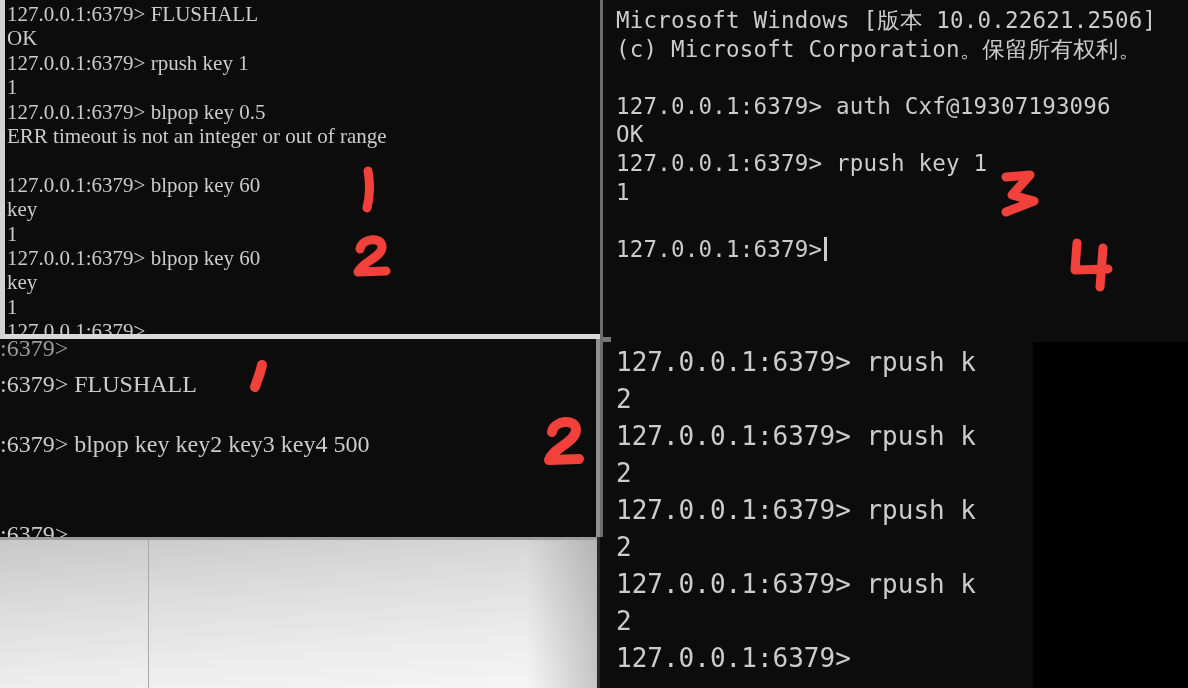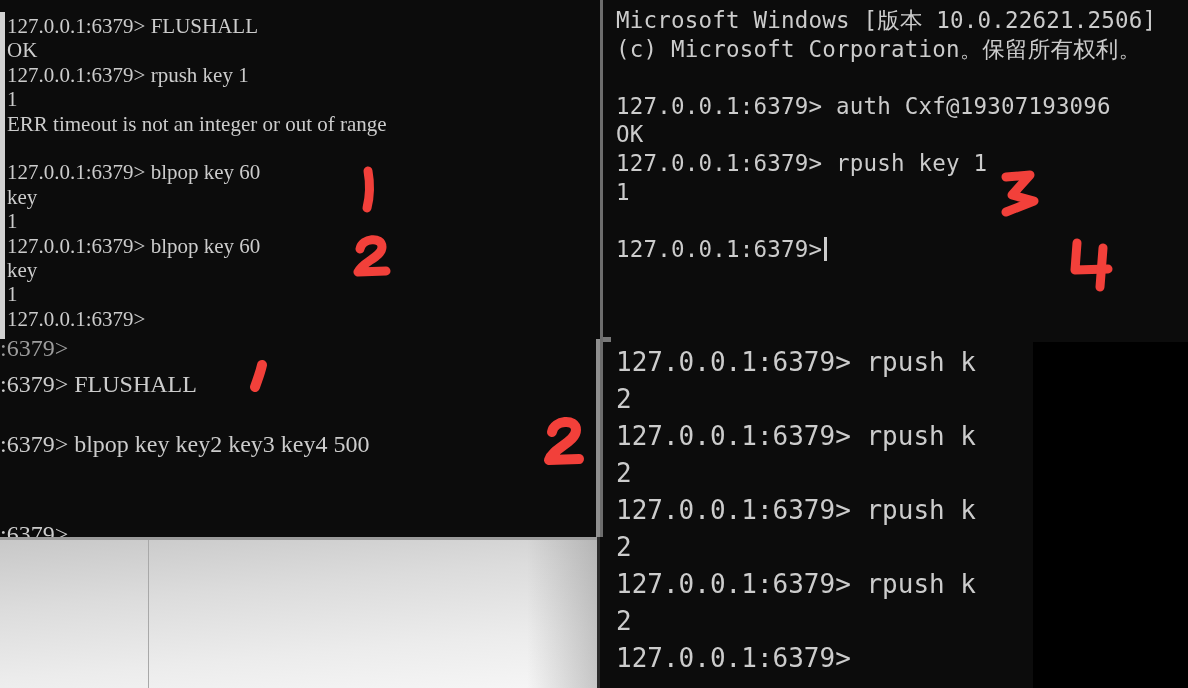--- a/index.html
+++ b/index.html
@@ -25,21 +25,20 @@
 
   
   #tl-window{
     left:0px;top:0px;width:610px;height:339px;
     background:#0c0c0c;
     border-left:5px solid #d2d2d2;
     border-right:4px solid #8f8f8f;
     border-bottom:5px solid #d9d9d9;
     border-top:0;
     box-sizing:border-box;
-    margin-top:12px;
   }
   #tl-window .body{
     position:absolute;left:0;top:0;right:0;bottom:0;
     padding:2px 0 0 2px;
     font-size:21px;line-height:24.4px;
     letter-spacing:0px;
   }
 
   
   #bl-window{
@@ -127,20 +126,21 @@
 <body>
 
 <div class="stage">
 
   <div class="term term-serif" id="tl-window">
     <div class="body">
       <div class="line">127.0.0.1:6379&gt; FLUSHALL</div>
       <div class="line">OK</div>
       <div class="line">127.0.0.1:6379&gt; rpush key 1</div>
       <div class="line">1</div>
+      <div class="line">127.0.0.1:6379&gt; blpop key 0.5</div>
       <div class="line">ERR timeout is not an integer or out of range</div>
       <div class="line">&nbsp;</div>
       <div class="line">127.0.0.1:6379&gt; blpop key 60</div>
       <div class="line">key</div>
       <div class="line">1</div>
       <div class="line">127.0.0.1:6379&gt; blpop key 60</div>
       <div class="line">key</div>
       <div class="line">1</div>
       <div class="line">127.0.0.1:6379&gt;</div>
     </div>

